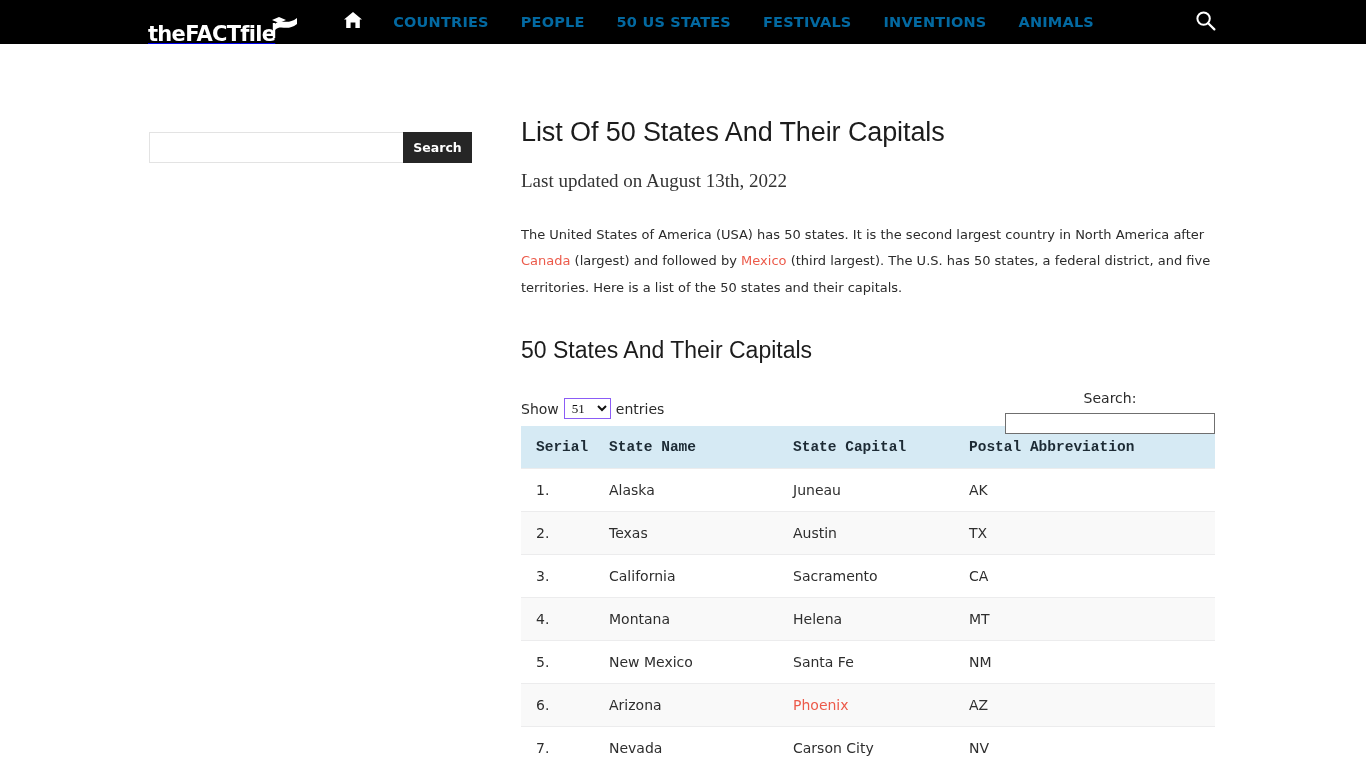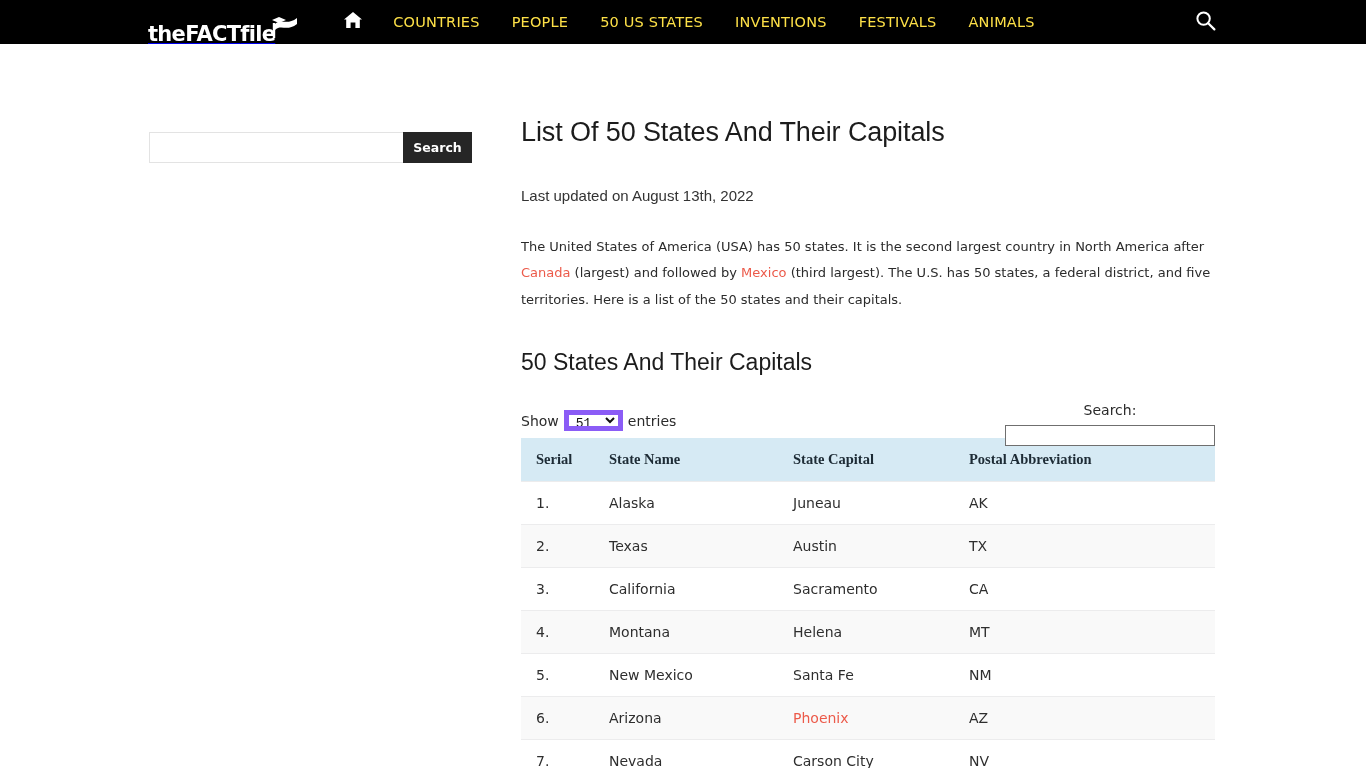--- a/index.html
+++ b/index.html
@@ -39,23 +39,23 @@
     margin-left: -4px;
     margin-top: -9px;
     display: inline-block;
   }
   .nav-items {
     display: flex;
     align-items: center;
     margin-left: 28px;
   }
   .nav-link {
-    color: #fde047;
+    color: #0369a1;
     font-size: 14.5px;
-    font-weight: normal;
+    font-weight: bold;
     letter-spacing: 0.2px;
     padding: 0 16px;
     text-decoration: none;
     white-space: nowrap;
     font-family: "DejaVu Sans", sans-serif;
     line-height: 44px;
   }
   .nav-home {
     padding: 0 14px;
     display: flex;
@@ -126,24 +126,24 @@
   h1.page-title {
     font-size: 27px;
     font-weight: normal;
     color: #1c1c1c;
     margin: 0;
     line-height: 1.25;
     font-family: "Liberation Sans", sans-serif;
     letter-spacing: -0.1px;
   }
   .updated {
-    font-size: 15px;
+    font-size: 19px;
     color: #333333;
-    margin-top: 37px;
-    font-family: Liberation Sans, sans-serif;
+    margin-top: 20px;
+    font-family: Liberation Serif, serif;
   }
   .intro {
     font-size: 13px;
     color: #2b2b2b;
     line-height: 26.5px;
     margin-top: 30px;
     width: 694px;
     font-family: "DejaVu Sans", sans-serif;
   }
   a.redlink {
@@ -174,23 +174,23 @@
     color: #2b2b2b;
     display: flex;
     align-items: center;
     gap: 5px;
     font-family: "DejaVu Sans", sans-serif;
   }
   .dt-length select {
     font-size: 13px;
     height: 21px;
     padding: 0 2px 0 3px;
-    border: 5px solid #8b5cf6;
-    background: #ffffff;
-    font-family: Liberation Mono, monospace;
+    border: 1px solid #8b5cf6;
+    background: #ffffff;
+    font-family: Liberation Serif, serif;
     color: #111;
   }
   .dt-filter {
     position: absolute;
     right: 0;
     top: 0;
     font-size: 14px;
     color: #2b2b2b;
     display: flex;
     align-items: center;
@@ -216,21 +216,21 @@
     width: 694px;
     table-layout: fixed;
   }
   table.states th {
     background: #d6eaf4;
     text-align: left;
     font-size: 14.5px;
     font-weight: bold;
     color: #1d2b35;
     padding: 13px 0 13px 0;
-    font-family: Liberation Serif, serif;
+    font-family: Liberation Mono, monospace;
     border: none;
   }
   table.states td {
     font-size: 14px;
     color: #2e2e2e;
     padding: 13px 0 13px 0;
     border-top: 1px solid #ececed;
     font-family: "DejaVu Sans", sans-serif;
     vertical-align: middle;
   }
@@ -266,22 +266,22 @@
     <a class="nav-home" href="#">
       <span>
         <svg width="20" height="18" viewBox="0 0 20 18">
           <path d="M10 1 L1 8.5 L3.2 8.5 L3.2 17 L7.6 17 L7.6 11.6 L12.4 11.6 L12.4 17 L16.8 17 L16.8 8.5 L19 8.5 Z" fill="#ffffff"></path>
         </svg>
       </span>
     </a>
     <a class="nav-link" href="#">COUNTRIES</a>
     <a class="nav-link" href="#">PEOPLE</a>
     <a class="nav-link" href="#">50 US STATES</a>
+    <a class="nav-link" href="#">FESTIVALS</a>
     <a class="nav-link" href="#">INVENTIONS</a>
-    <a class="nav-link" href="#">FESTIVALS</a>
     <a class="nav-link" href="#">ANIMALS</a>
   </div>
 
   <a class="nav-search-btn" href="#">
     <span>
       <svg width="21" height="21" viewBox="0 0 21 21">
         <circle cx="8.6" cy="8.6" r="6.2" stroke="#ffffff" stroke-width="2" fill="none"></circle>
         <line x1="13.2" y1="13.2" x2="19.4" y2="19.4" stroke="#ffffff" stroke-width="2.2" stroke-linecap="round"></line>
       </svg>
     </span>

